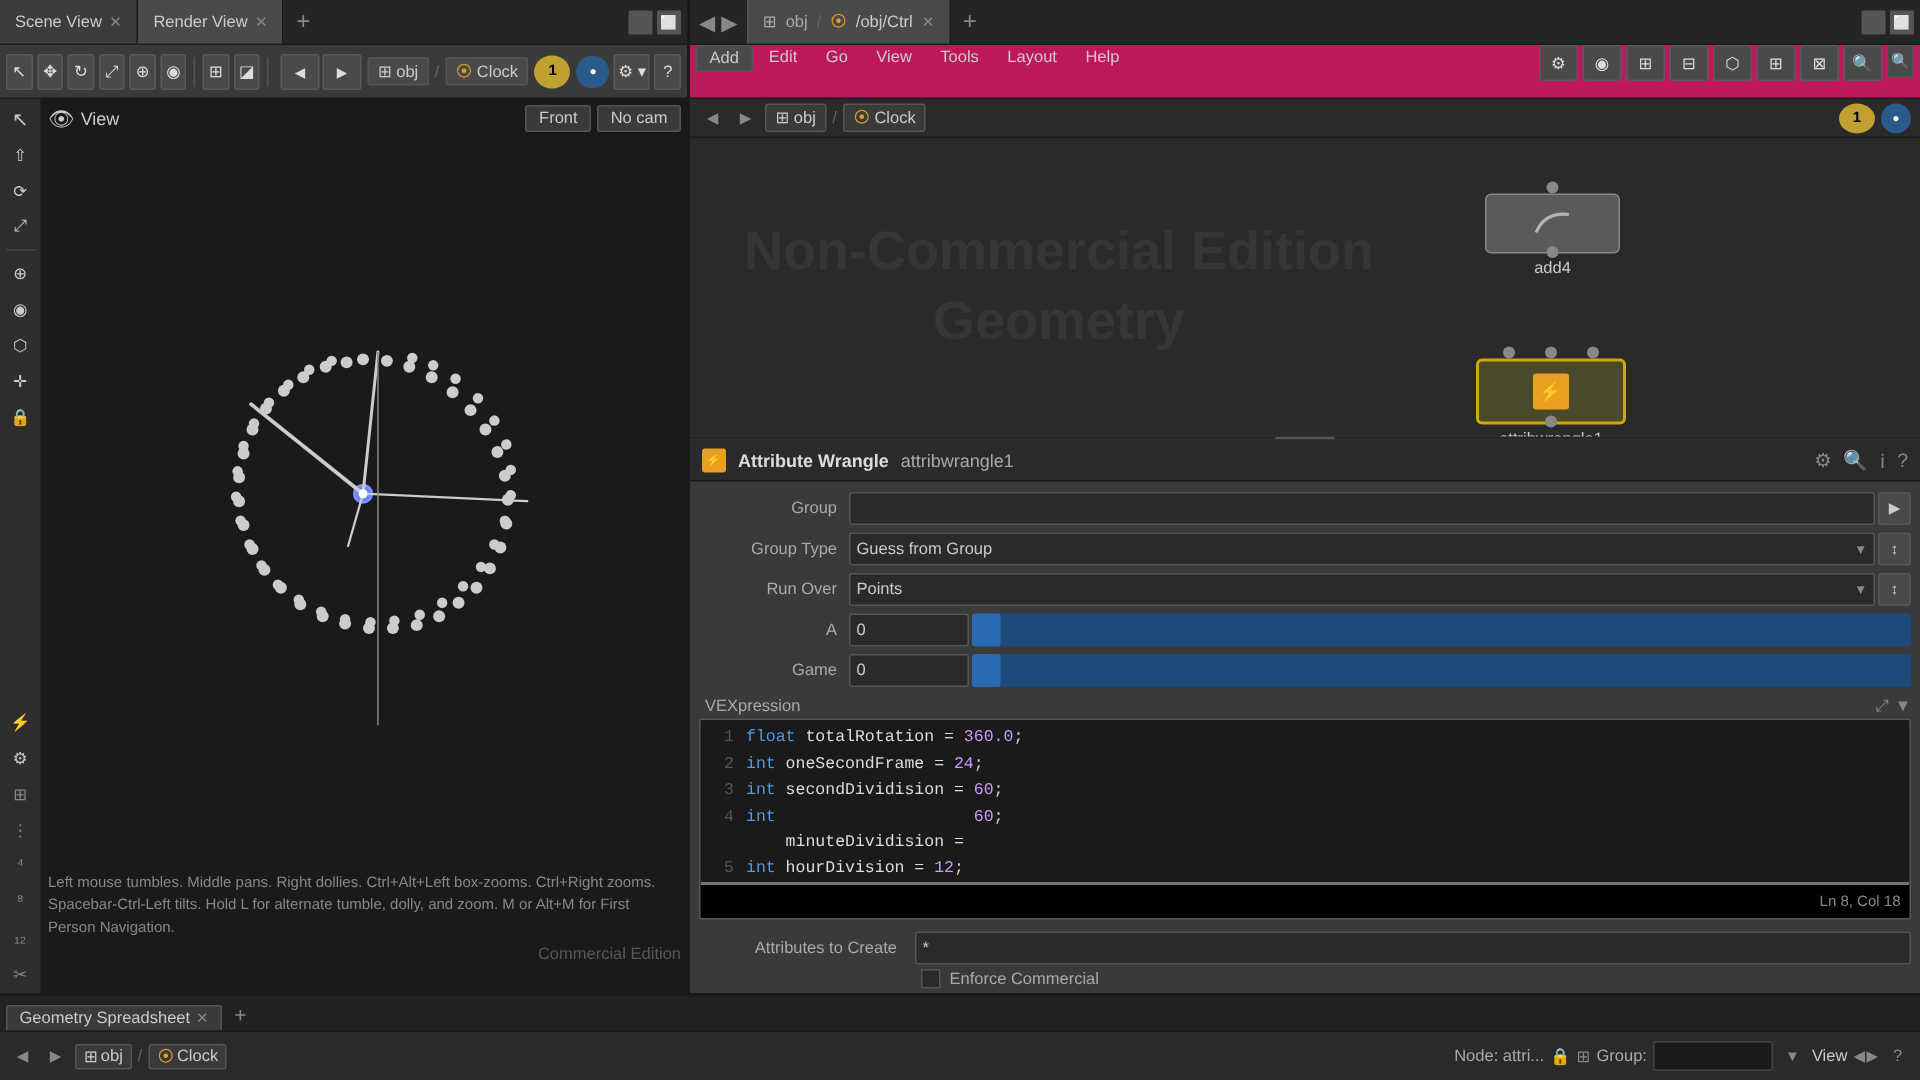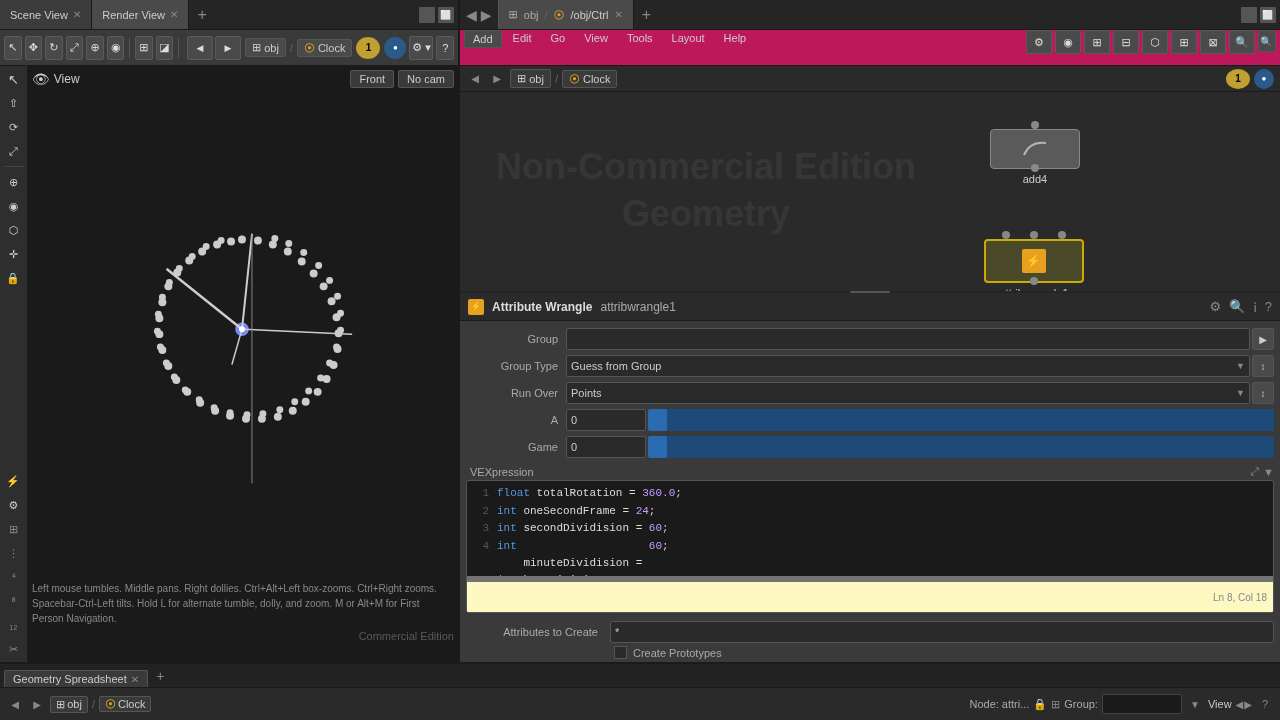--- a/index.html
+++ b/index.html
@@ -400,34 +400,34 @@
                 <span style="color:#5599dd;">int</span><span style="color:#ddd;margin-top:17px;"> minuteDividision = </span><span style="color:#cc99ff;">60</span><span style="color:#ccc;">;</span>
               </div>
 
               <div style="display:flex;white-space:pre;">
                 <span style="color:#555;width:18px;text-align:right;margin-right:8px;flex-shrink:0;">5</span>
                 <span style="color:#5599dd;">int</span><span style="color:#ddd;"> hourDivision = </span><span style="color:#cc99ff;">12</span><span style="color:#ccc;">;</span>
               </div>
 
             </div>
 
-            <div style="height:36px;background:#fef9c3;border-top:6px solid #737373;display:flex;align-items:center;justify-content:flex-end;padding:0 6px;">
+            <div style="height:24px;background:#000000;border-top:2px solid #737373;display:flex;align-items:center;justify-content:flex-end;padding:0 6px;">
               <span style="font-size:10px;color:#888;">Ln 8, Col 18</span>
             </div>
           </div>
         </div>
 
         <div style="padding:4px 6px;display:flex;flex-direction:column;gap:3px;">
           <div style="display:flex;align-items:center;gap:4px;">
             <span style="width:140px;text-align:right;padding-right:8px;color:#aaa;font-size:11px;">Attributes to Create</span>
             <div style="flex:1;height:22px;background:#2a2a2a;border:1px solid #555;border-radius:2px;padding:0 4px;color:#ccc;font-size:11px;display:flex;align-items:center;">*</div>
           </div>
           <div style="display:flex;align-items:center;gap:6px;padding-left:148px;">
             <div style="width:13px;height:13px;border:1px solid #555;background:#2a2a2a;display:flex;align-items:center;justify-content:center;cursor:pointer;flex-shrink:0;"></div>
-            <span style="font-size:11px;color:#aaa;">Create Prototypes</span>
+            <span style="font-size:11px;color:#aaa;">Enforce Commercial</span>
           </div>
         </div>
 
       </div>
     </div>
   </div>
 </div>
 
 <div style="height:58px;display:flex;flex-direction:column;background:#252525;border-top:2px solid #1a1a1a;">
 

